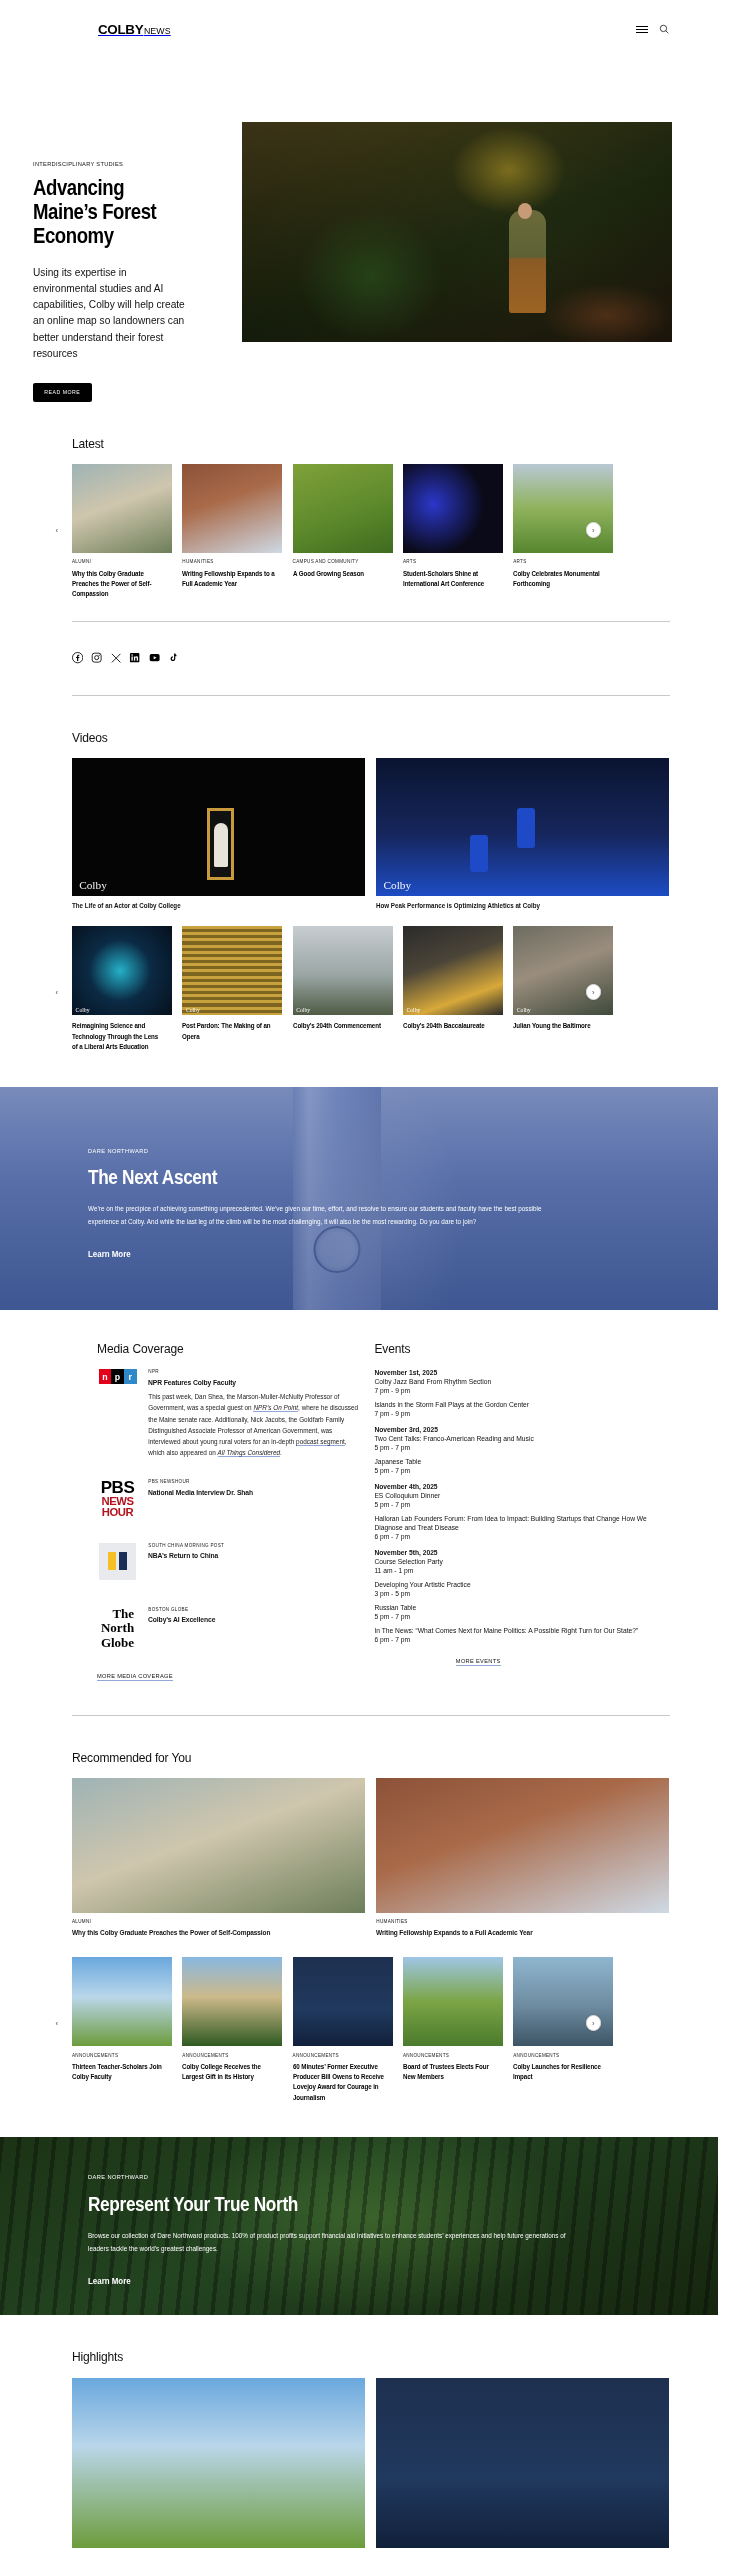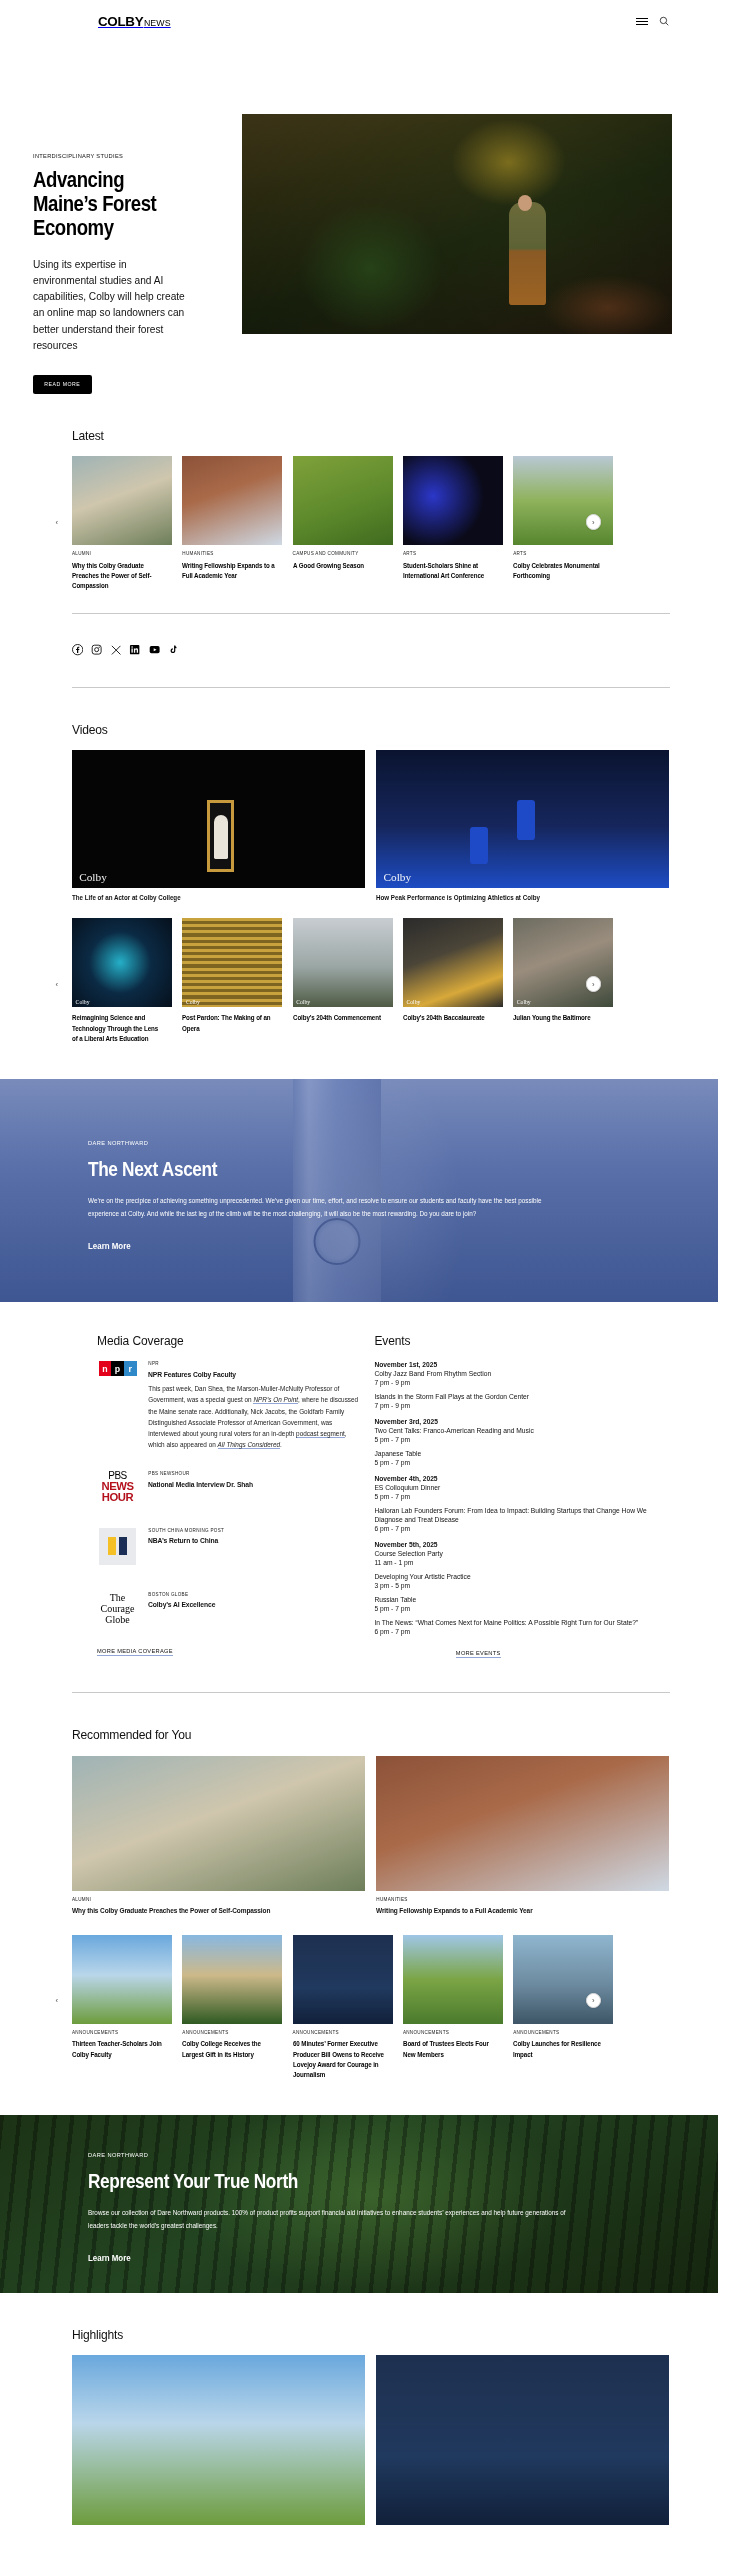--- a/index.html
+++ b/index.html
@@ -5,21 +5,21 @@
 <style>
   * { box-sizing: border-box; margin: 0; padding: 0; }
   html, body { width: 742px; }
   body {
     font-family: "Liberation Sans", sans-serif;
     background: #ffffff;
     color: #111111;
     width: 742px;
     overflow-x: hidden;
   }
-  .wrap { width: 742px; margin: 4px auto; }
+  .wrap { width: 742px; margin: 12px auto; }
   .container { width: 598px; margin: 0 auto; }
 
   
   .site-header {
     height: 35px;
     display: flex;
     align-items: center;
     justify-content: space-between;
     padding: 0 72px 0 98px;
   }
@@ -328,26 +328,26 @@
   .more-link {
     font-size: 5.7px; letter-spacing: 0.3px; text-transform: uppercase;
     color: #111; text-decoration: none; border-bottom: 0.5px solid #93a6d8;
     padding-bottom: 1px; display: inline-block;
   }
   .npr-logo { display: flex; height: 15.5px; width: 38px; }
   .npr-logo div { flex: 1; display:flex; align-items:center; justify-content:center;
     color:#fff; font-family:"Liberation Sans",sans-serif; font-weight:700; font-size:8.8px; }
   .npr-n { background:#e3001b; } .npr-p { background:#000; } .npr-r { background:#2f89c8; }
   .pbs-logo { text-align:center; line-height:1.0; }
-  .pbs-logo .l1 { font-size:10px; font-weight:400; color:#000; letter-spacing:-0.5px; }
+  .pbs-logo .l1 { font-size:17px; font-weight:700; color:#000; letter-spacing:-0.5px; }
   .pbs-logo .l2, .pbs-logo .l3 { font-size:11.3px; font-weight:700; color:#b3121d; letter-spacing:-0.5px; }
   .scmp-logo { width:37px; height:37px; background:#e9eaee; display:flex; align-items:center; justify-content:center; gap:2.1px; }
   .scmp-logo .y { width:8.2px; height:18.5px; background:#f5c026; }
   .scmp-logo .b { width:8.2px; height:18.5px; background:#1b2e56; }
-  .globe-logo { font-family:"Liberation Serif", serif; font-weight:400; font-size:10px; line-height:1.12; text-align:center; color:#000; }
+  .globe-logo { font-family:"Liberation Serif", serif; font-weight:700; font-size:13px; line-height:1.12; text-align:right; color:#000; }
 
   .ev-date { font-size: 6.7px; font-weight: 700; margin-top: 9.3px; margin-bottom: 1px; }
   .ev-name { font-size: 6.7px; line-height: 1.45; color:#111; }
   .ev-time { font-size: 6.7px; color:#111; margin-bottom: 6.2px; }
   .ev-block { margin-bottom: 2.1px; }
 
   
   .feature-pair { display: flex; gap: 11.3px; margin-bottom: 18.5px; }
   .feature { width: 293px; }
   .feature .fthumb { width: 293px; height: 135px; overflow:hidden; position:relative; }
@@ -616,21 +616,21 @@
         <div class="media-body">
           <div class="media-src">SOUTH CHINA MORNING POST</div>
           <div class="media-head">NBA’s Return to China</div>
         </div>
       </div>
 
       <div class="media-item" style="margin-top:27px">
         <div class="media-logo">
           <div class="globe-logo">
             <div>The</div>
-            <div>Courage</div>
+            <div>North</div>
             <div>Globe</div>
           </div>
         </div>
         <div class="media-body">
           <div class="media-src">BOSTON GLOBE</div>
           <div class="media-head">Colby’s AI Excellence</div>
         </div>
       </div>
 
       <div style="margin-top:20.6px">

